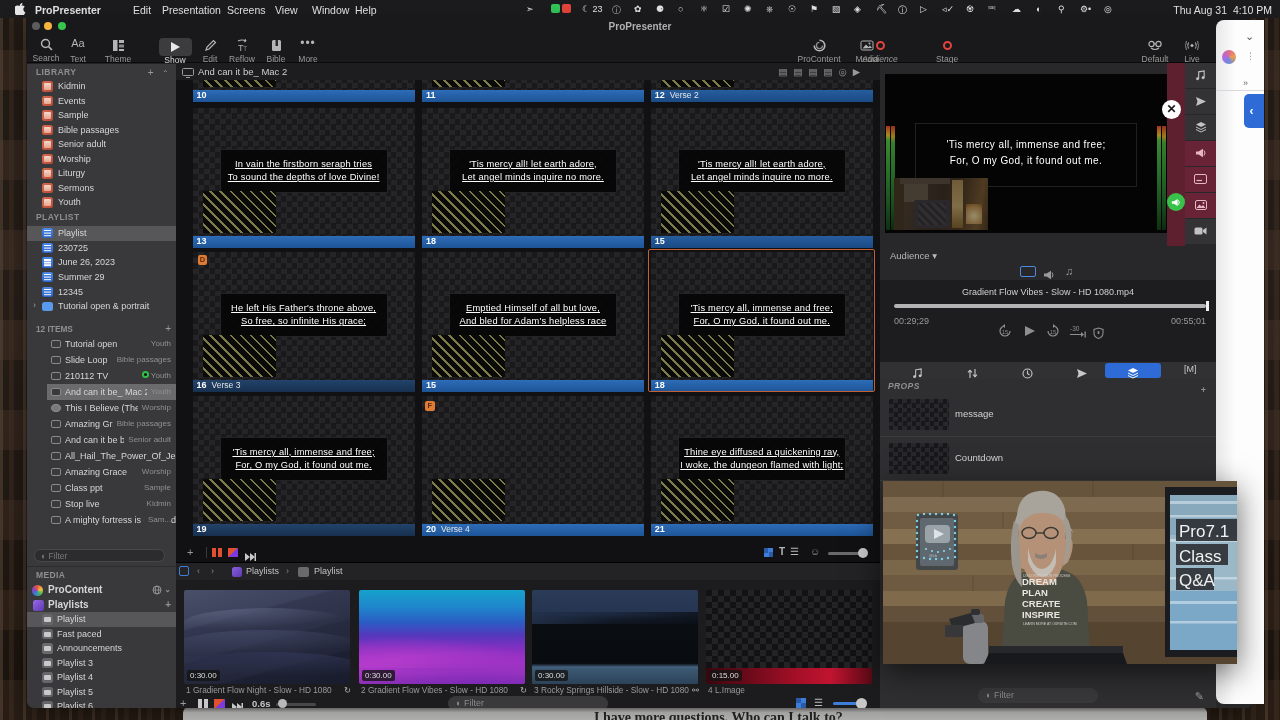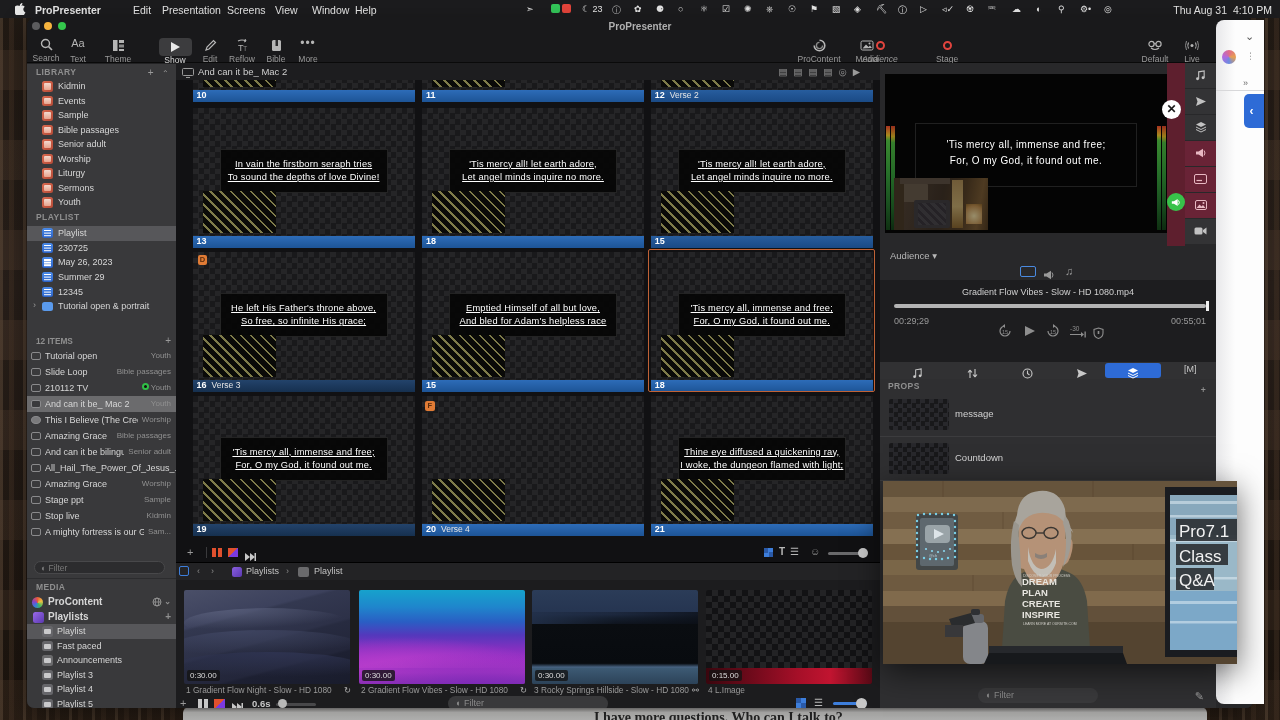--- a/index.html
+++ b/index.html
@@ -30,21 +30,21 @@
   #toolbar { position:absolute; left:0; top:17px; width:100%; height:29px; background:#19191b; border-bottom:1px solid #0a0a0a; }
   .tbtn { position:absolute; color:#9a9a9a; font-size:8.5px; text-align:center; line-height:9px; }
   .tbtn .ticon { height:16px; display:block; font-size:12px; color:#b5b5b5; }
 
   
   #sidebar { position:absolute; left:0; top:47px; width:149px; bottom:0; background:#39393b; }
   .md .ic.mi { left:15px; background:#66666a; }
   .md .ic.mi:after { content:""; position:absolute; left:1.5px; top:3px; width:7.5px; height:5px; background:#c9c9cb; border-radius:1px; }
   .sect-hd { position:relative; color:#8f8f8f; font-size:8.5px; font-weight:bold; letter-spacing:.4px; height:14px; line-height:15px; padding-left:9px; }
   .srow { position:relative; height:14.55px; line-height:14.55px; color:#d6d6d6; font-size:9px; white-space:nowrap; overflow:hidden; }
-  .srow.it { height:16px; line-height:16px; }
+  .srow.it { height:16px; line-height:16px;margin-left:20px; }
   .srow.pl { height:14.7px; line-height:14.7px; }
   .srow .ic { position:absolute; left:15px; top:2px; width:10.5px; height:10.5px; border-radius:2.5px; }
   .srow .lbl { position:absolute; left:31px; top:0; }
   .srow .rlbl { position:absolute; right:5px; top:0; color:#909090; font-size:8px; }
   .lib .ic { background:linear-gradient(135deg,#d96a50,#b44a36); }
   .lib .ic:after { content:""; position:absolute; left:2px; top:2px; width:6.5px; height:6.5px; background:linear-gradient(180deg,#f2d9cf,#e8a48e); border-radius:1px; }
   .doc-ic { position:absolute; left:4px; top:3.5px; width:10px; height:8.5px; border:1px solid #8a8a8c; border-radius:2px; background:#3a3a3c; }
   .it .lbl { left:18px !important; }
   .srow .rlbl { padding-left:4px; }
   .srow.it .rlbl { background:#39393b; }
@@ -260,36 +260,36 @@
       <div class="srow pl sel2" style="margin-top:2px;">
           <span class="ic pli"></span>
           <span class="lbl">Playlist</span>
         </div>
       <div class="srow pl">
           <span class="ic pli"></span>
           <span class="lbl">230725</span>
         </div>
       <div class="srow pl">
           <span class="ic pli" style="background:linear-gradient(180deg,#4a8ae8,#2a62c8);"></span>
-          <span class="lbl">May 26, 2023</span>
+          <span class="lbl">June 26, 2023</span>
         </div>
       <div class="srow pl">
           <span class="ic pli"></span>
           <span class="lbl">Summer 29</span>
         </div>
       <div class="srow pl">
           <span class="ic pli"></span>
           <span class="lbl">12345</span>
         </div>
       <div class="srow pl">
           <span style="position:absolute; left:6px; top:-1px; color:#9a9a9a; font-size:9px;">›</span>
           <span class="ic" style="background:#5a9aec; height:8.5px; top:3px;"></span>
           <span class="lbl">Tutorial open &amp; portrait</span>
         </div>
-      <div class="srow" style="height:14px; line-height:14px; margin-top:20px;">
+      <div class="srow" style="height:14px; line-height:14px; margin-top:8px;">
           <span class="lbl" style="position:absolute; left:9px; color:#8f8f8f; font-size:8.3px; font-weight:bold;">12 ITEMS</span>
           <span class="rlbl" style="color:#9a9a9a; font-size:10px;">+</span>
         </div>
       <div class="srow it">
           <span class="doc-ic"></span>
           <span class="lbl">Tutorial open</span>
           <span class="rlbl">Youth</span>
         </div>
       <div class="srow it">
           <span class="doc-ic"></span>
@@ -325,21 +325,21 @@
           <span class="doc-ic"></span>
           <span class="lbl">All_Hail_The_Power_Of_Jesus_...</span>
         </div>
       <div class="srow it">
           <span class="doc-ic"></span>
           <span class="lbl">Amazing Grace</span>
           <span class="rlbl">Worship</span>
         </div>
       <div class="srow it">
           <span class="doc-ic"></span>
-          <span class="lbl">Stage ppt</span>
+          <span class="lbl">Class ppt</span>
           <span class="rlbl">Sample</span>
         </div>
       <div class="srow it">
           <span class="doc-ic"></span>
           <span class="lbl">Stop live</span>
           <span class="rlbl">Kidmin</span>
         </div>
       <div class="srow it">
           <span class="doc-ic"></span>
           <span class="lbl">A mighty fortress is our God</span>
@@ -645,21 +645,21 @@
               <path d="M1 10 L11 5.5 L1 1 L2.5 5.5 Z" fill="#c8c8c8"></path>
             </svg></span>
         <span style="position:absolute; left:225px; top:1px; width:56px; height:15px; background:#2e6bd6; border-radius:3px;"></span>
         <span style="position:absolute; left:247px; top:3px;"><svg width="12" height="12" viewBox="0 0 12 12">
               <path d="M6 1 L11 3.5 L6 6 L1 3.5 Z" fill="#fff"></path>
               <path d="M1 6 L6 8.5 L11 6 M1 8.5 L6 11 L11 8.5" fill="none" stroke="#fff" stroke-width="1"></path>
             </svg></span>
         <span style="position:absolute; left:304px; top:2px; color:#c8c8c8; font-size:9px;">[M]</span>
       </div>
       <div id="props">
-        <div class="sect-hd" style="padding-left:8px;">PROPS<span style="position:absolute; right:10px; top:4px;">+</span></div>
+        <div class="sect-hd" style="padding-left:8px;font-style:italic;">PROPS<span style="position:absolute; right:10px; top:4px;">+</span></div>
         <div class="prow">
             <div class="pthumb"></div>
             <div class="plbl">message</div>
           </div>
         <div class="prow">
             <div class="pthumb"></div>
             <div class="plbl">Countdown</div>
           </div>
         <div style="position:absolute; left:98px; bottom:5px; width:120px; height:15px; background:#39393b; border-radius:8px; color:#8a8a8a; font-size:9px; line-height:15px; padding-left:8px;">◐ Filter</div>
         <div style="position:absolute; right:12px; bottom:5px; color:#9a9a9a; font-size:11px;">✎</div>

